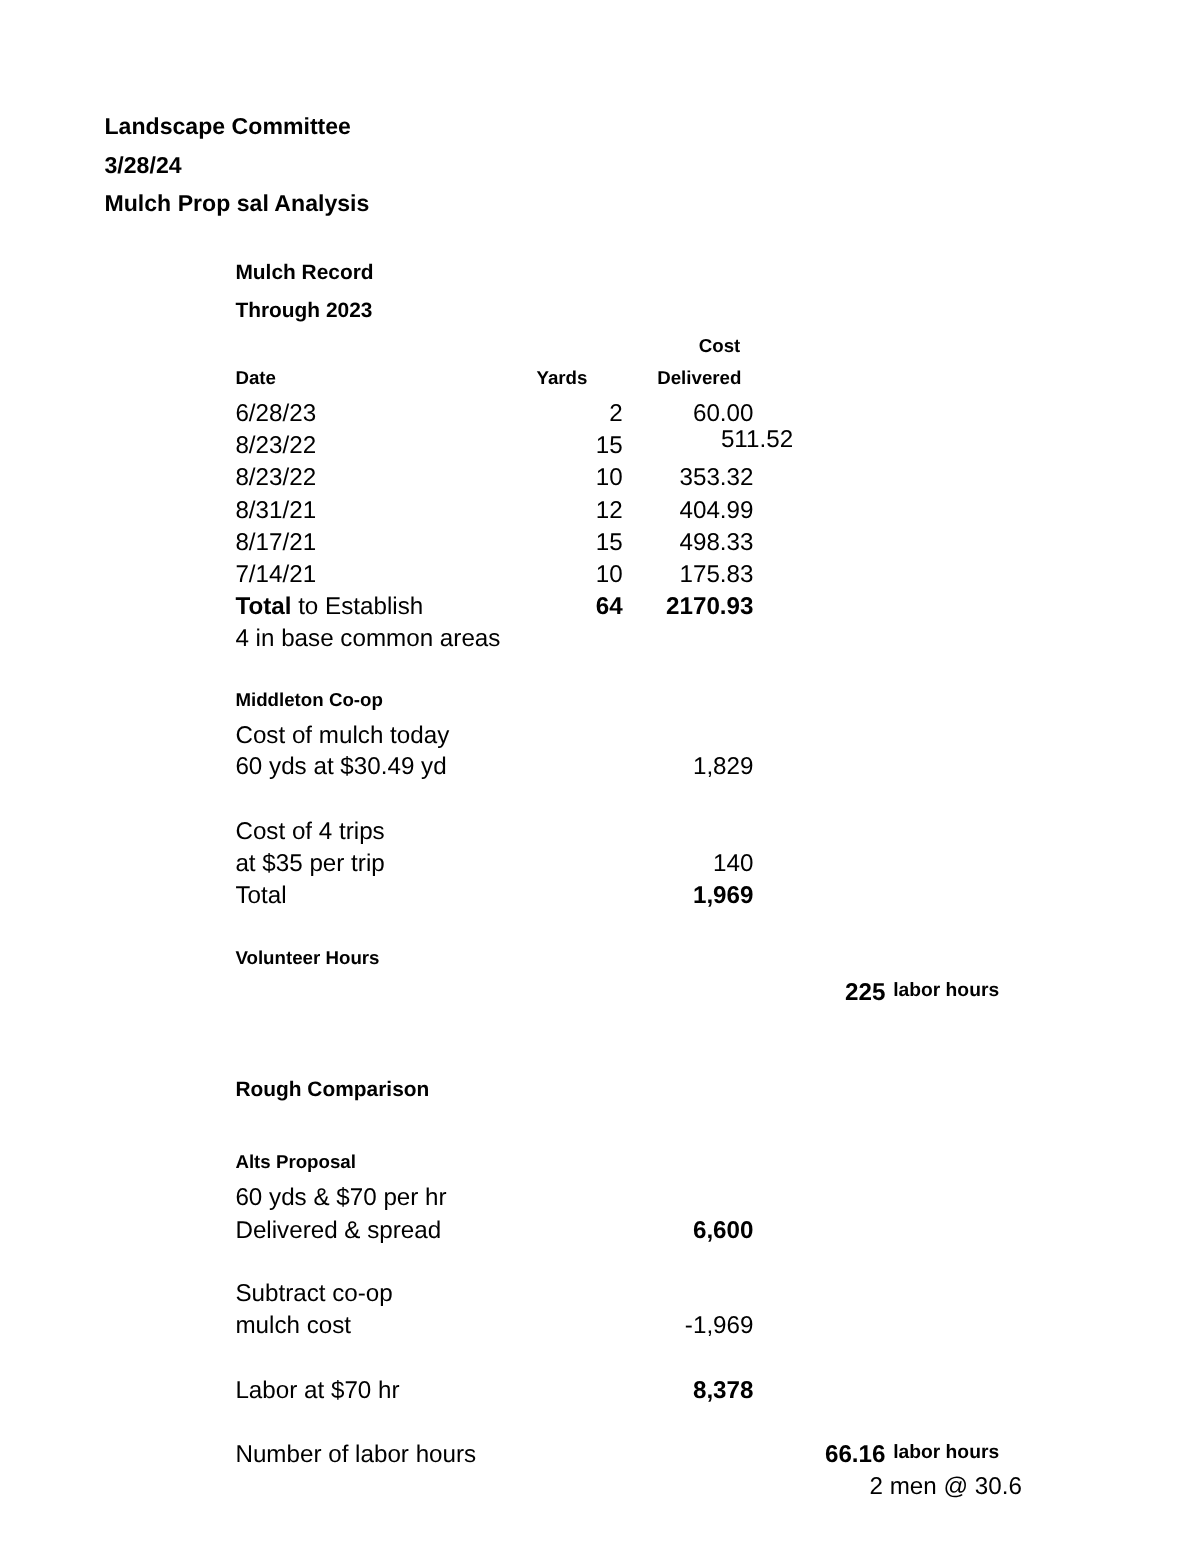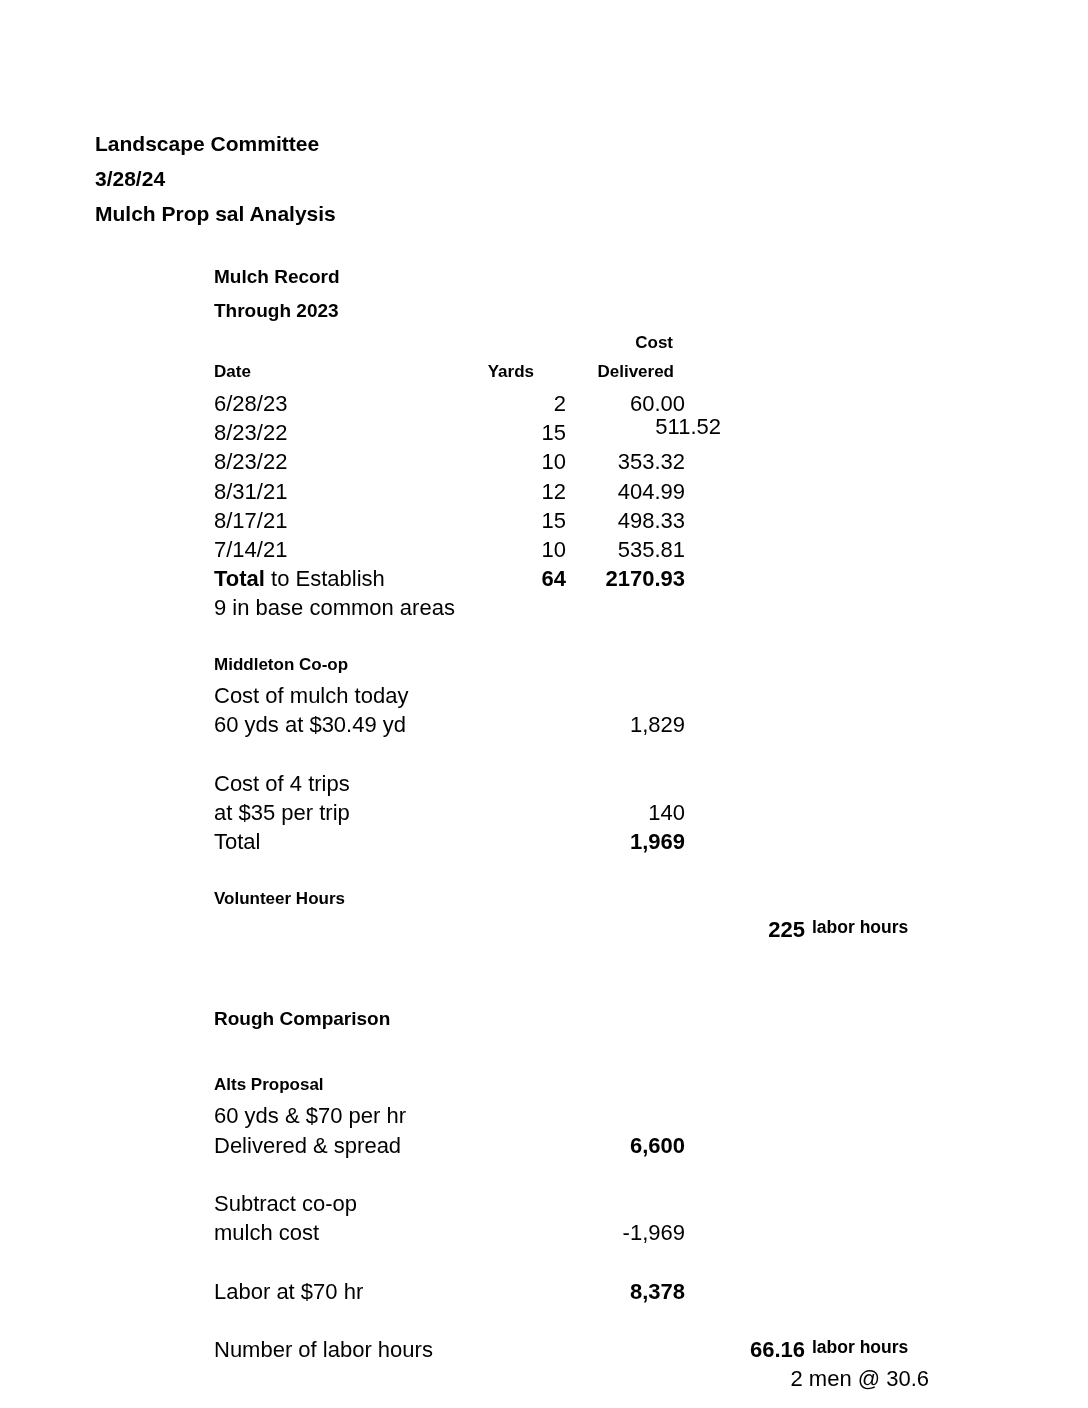--- a/index.html
+++ b/index.html
@@ -1,18 +1,18 @@
 <!DOCTYPE html>
 <html><head>
 <meta charset="utf-8">
 <style>
   html, body { margin: 0; padding: 0; background: #ffffff; }
   body { width: 1088px; height: 1408px; position: relative; overflow: hidden;
          font-family: "Liberation Sans", sans-serif; color: #000; }
-  .abs { position: absolute; white-space: nowrap; line-height: 1; margin-top: 28px; }
+  .abs { position: absolute; white-space: nowrap; line-height: 1; }
   .h1 { font-size: 21px; font-weight: bold; }
   .h2 { font-size: 19px; font-weight: bold; }
   .hdr { font-size: 17px; font-weight: bold; }
   .txt { font-size: 22px; }
   .bold { font-weight: bold; }
   .r { text-align: right; }
   .colA { left: 214px; }
   .yards { width: 80px; left: 486px; }
   .cost { width: 120px; left: 565px; }
   .far { width: 160px; left: 645px; }
@@ -44,27 +44,27 @@
     <div class="abs txt r yards" style="top: 423px;">10</div>
     <div class="abs txt r cost" style="top: 423px;">353.32</div>
     <div class="abs txt colA" style="top: 453px;">8/31/21</div>
     <div class="abs txt r yards" style="top: 453px;">12</div>
     <div class="abs txt r cost" style="top: 453px;">404.99</div>
     <div class="abs txt colA" style="top: 482px;">8/17/21</div>
     <div class="abs txt r yards" style="top: 482px;">15</div>
     <div class="abs txt r cost" style="top: 482px;">498.33</div>
     <div class="abs txt colA" style="top: 511px;">7/14/21</div>
     <div class="abs txt r yards" style="top: 511px;">10</div>
-    <div class="abs txt r cost" style="top: 511px;">535.81</div>
+    <div class="abs txt r cost" style="top: 511px;">175.83</div>
   </div>
 
 <div class="abs txt colA" style="top:540px;"><span class="bold">Total</span><span> to Establish</span></div>
 <div class="abs txt r bold yards" style="top:540px;">64</div>
 <div class="abs txt r bold cost" style="top:540px;">2170.93</div>
-<div class="abs txt colA" style="top:569px;">9 in base common areas</div>
+<div class="abs txt colA" style="top:569px;">4 in base common areas</div>
 
 <div class="abs hdr colA" style="top:628px;">Middleton Co-op</div>
 <div class="abs txt colA" style="top:657px;">Cost of mulch today</div>
 <div class="abs txt colA" style="top:686px;">60 yds at $30.49 yd</div>
 <div class="abs txt r cost" style="top:686px;">1,829</div>
 <div class="abs txt colA" style="top:745px;">Cost of 4 trips</div>
 <div class="abs txt colA" style="top:774px;">at  $35 per trip</div>
 <div class="abs txt r cost" style="top:774px;">140</div>
 <div class="abs txt colA" style="top:803px;">Total</div>
 <div class="abs txt r bold cost" style="top:803px;">1,969</div>

